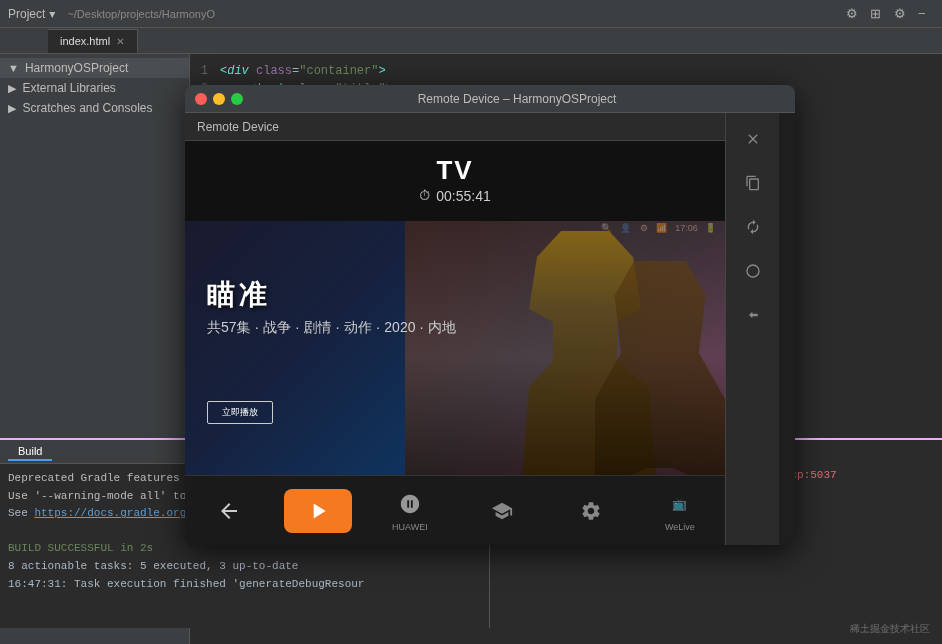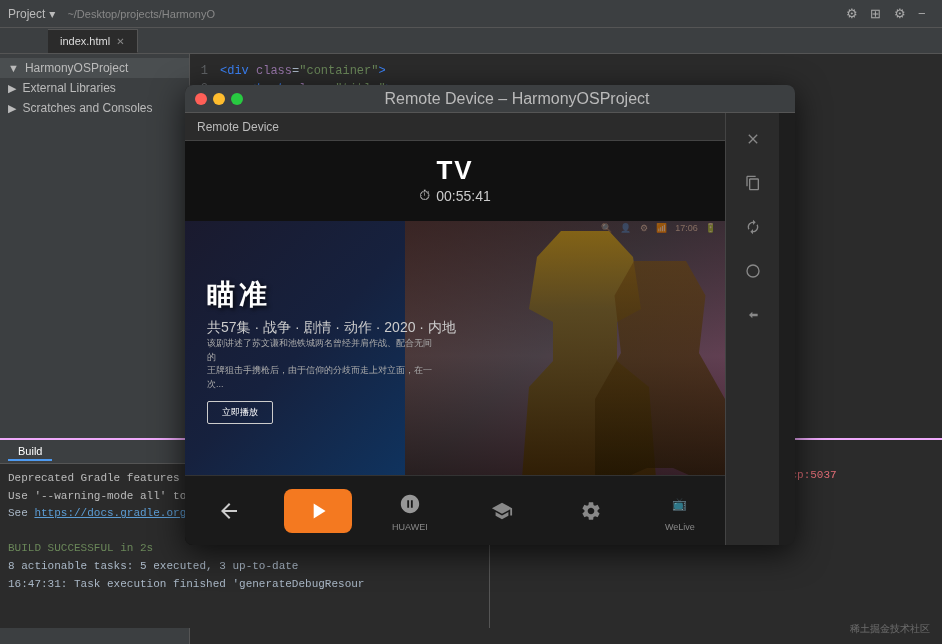--- a/index.html
+++ b/index.html
@@ -124,21 +124,21 @@
       color: #606366;
       font-family: 'Courier New', monospace;
       flex-shrink: 0;
     }
     .line-code {
       font-size: 12px;
       font-family: 'Courier New', monospace;
       color: #a9b7c6;
       white-space: pre;
     }
-    .kw-tag { color: #3b82f6; }
+    .kw-tag { color: #5eead4; font-style: italic; }
     .kw-attr { color: #9876aa; }
     .kw-val { color: #6a8759; }
     .kw-expr { color: #cc7832; }
     .kw-plain { color: #a9b7c6; }
 
     
     .ide-bottom {
       position: absolute;
       top: 438px; left: 0; right: 0;
       height: 190px;
@@ -238,21 +238,21 @@
       width: 12px; height: 12px;
       border-radius: 50%;
       cursor: pointer;
     }
     .tl-red { background: #ff5f57; }
     .tl-yellow { background: #ffbd2e; }
     .tl-green { background: #28ca41; }
     .window-title {
       flex: 1;
       text-align: center;
-      font-size: 16px;
+      font-size: 12px;
       color: #bbb;
     }
 
     .window-body {
       display: flex;
       height: calc(100% - 28px);
     }
 
     
     .device-panel {
@@ -618,23 +618,20 @@
                 <span>17:06</span>
                 <span>🔋</span>
               </div>
 
               <div class="hero-bg-figure"></div>
               <div class="hero-figure-1"></div>
               <div class="hero-figure-2"></div>
 
               <span class="hero-title-cn">瞄准</span>
               <span class="hero-meta">共57集 · 战争 · 剧情 · 动作 · 2020 · 内地</span>
-              <div class="hero-desc">
-                该剧讲述了苏文谦和池铁城两名曾经并肩作战、配合无间的<br>王牌狙击手携枪后，由于信仰的分歧而走上对立面，在一次...
-              </div>
               <button class="hero-play-btn">立即播放</button>
 
               <div class="hero-dots">
                 <div class="hero-dot"></div>
                 <div class="hero-dot"></div>
                 <div class="hero-dot"></div>
                 <div class="hero-dot active"></div>
                 <div class="hero-dot"></div>
                 <div class="hero-dot"></div>
               </div>

